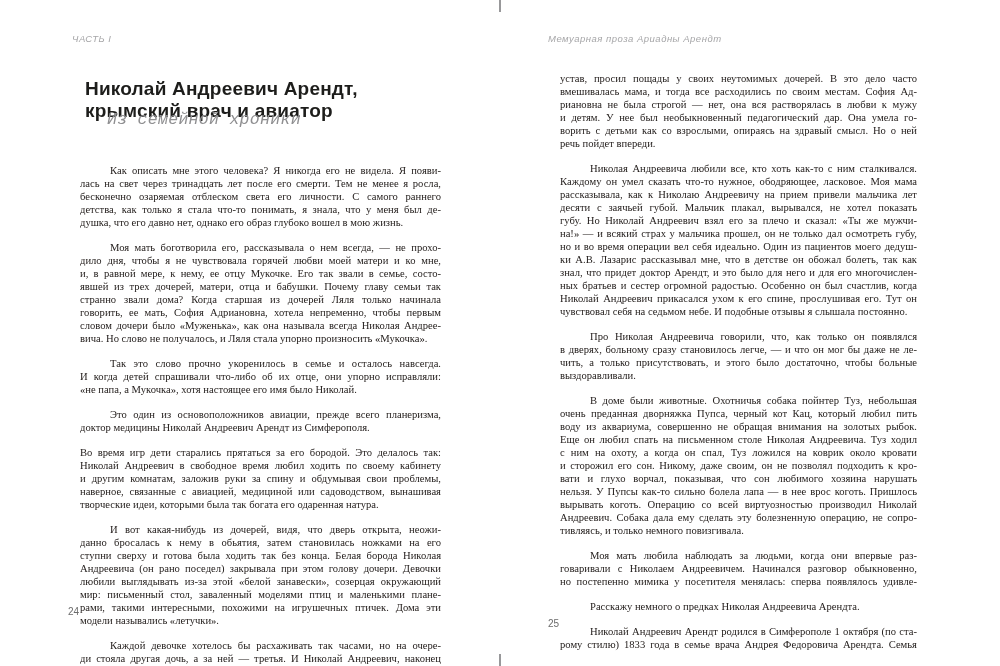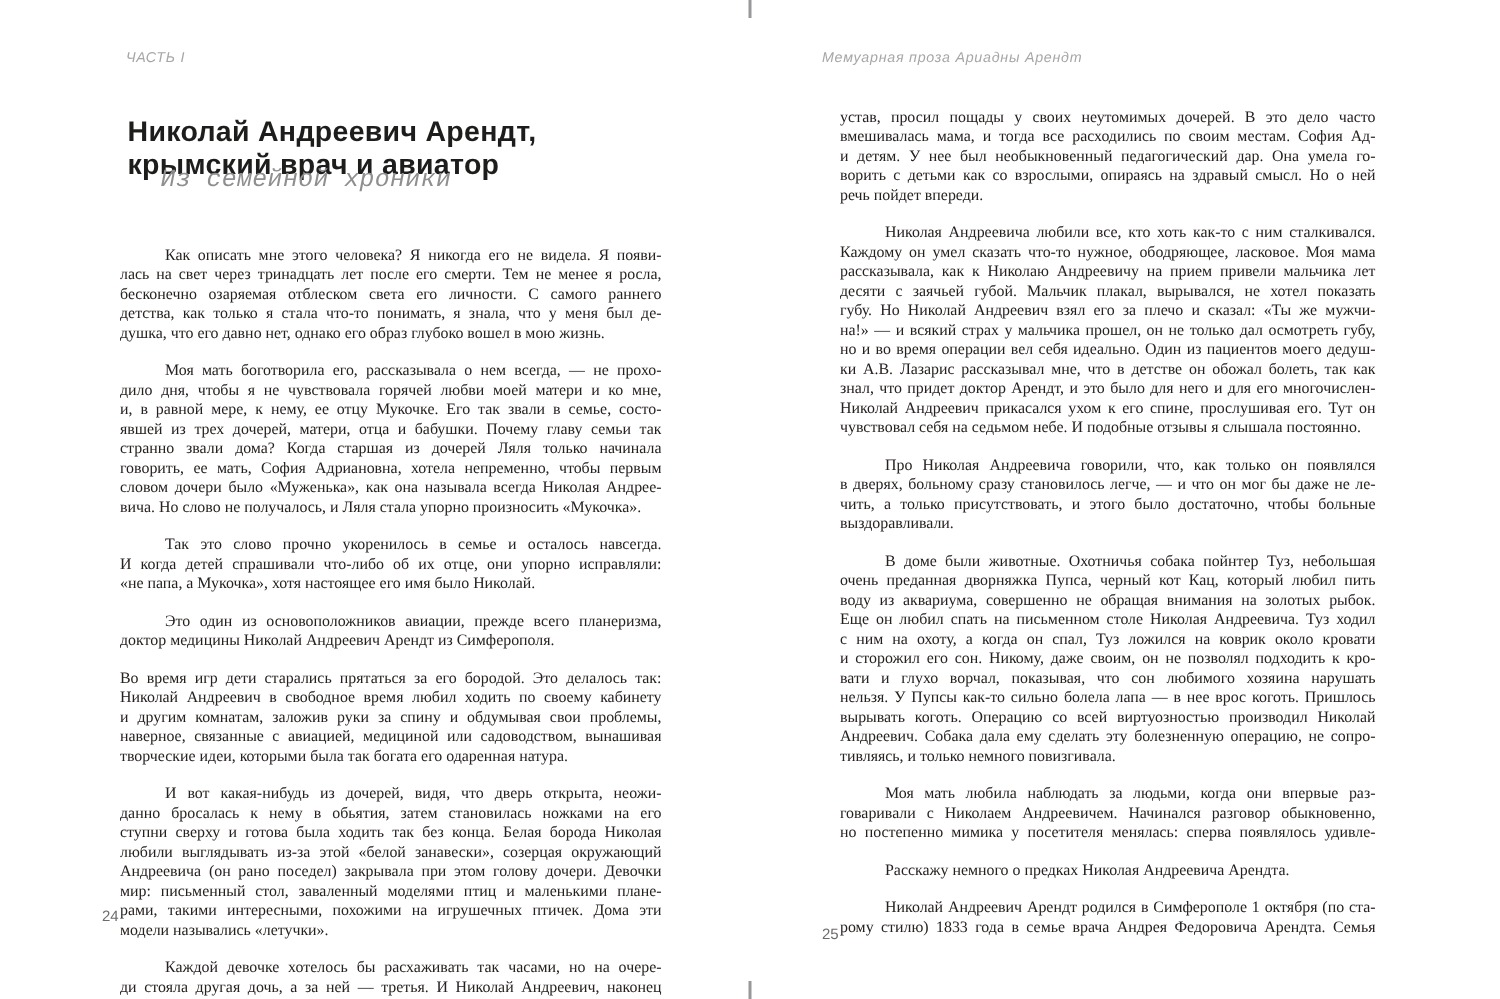--- a/index.html
+++ b/index.html
@@ -17,21 +17,21 @@
   .fold-mark { position:absolute; left:499px; width:2px; background:#98989a; }
   .fold-mark.top    { top:0;    height:12px; }
   .fold-mark.bottom { bottom:0; height:12px; }
 
   .running-header {
     position:absolute; top:33px;
     font-family:"Liberation Sans", sans-serif;
     font-style:italic; font-size:9.5px; letter-spacing:0.5px;
     color:#a6a6a8; white-space:nowrap;
   }
-  .rh-left  { left:72px;margin-left:12px; }
+  .rh-left  { left:72px; }
   .rh-right { left:48px; }
 
   .chapter-title {
     position:absolute; left:73px; top:66px; margin:12px; width:400px;
     font-family:"Liberation Sans", sans-serif;
     font-weight:bold; font-size:19px; line-height:21.5px;
     letter-spacing:0.2px; color:#1d1d1b;
   }
   .chapter-title .t-line { display:block; }
   .chapter-subtitle {
@@ -112,54 +112,56 @@
           <div class="bline">Во время игр дети старались прятаться за его бородой. Это делалось так:</div>
           <div class="bline">Николай Андреевич в свободное время любил ходить по своему кабинету</div>
           <div class="bline">и другим комнатам, заложив руки за спину и обдумывая свои проблемы,</div>
           <div class="bline">наверное, связанные с авиацией, медициной или садоводством, вынашивая</div>
           <div class="bline endline">творческие идеи, которыми была так богата его одаренная натура.</div>
         </div>
         <div class="para">
           <div class="bline indent">И вот какая-нибудь из дочерей, видя, что дверь открыта, неожи-</div>
           <div class="bline">данно бросалась к нему в обьятия, затем становилась ножками на его</div>
           <div class="bline">ступни сверху и готова была ходить так без конца. Белая борода Николая</div>
+          <div class="bline">Андреевича (он рано поседел) закрывала при этом голову дочери. Девочки</div>
           <div class="bline">любили выглядывать из-за этой «белой занавески», созерцая окружающий</div>
-          <div class="bline">Андреевича (он рано поседел) закрывала при этом голову дочери. Девочки</div>
           <div class="bline">мир: письменный стол, заваленный моделями птиц и маленькими плане-</div>
           <div class="bline">рами, такими интересными, похожими на игрушечных птичек. Дома эти</div>
           <div class="bline endline">модели назывались «летучки».</div>
         </div>
         <div class="para">
           <div class="bline indent">Каждой девочке хотелось бы расхаживать так часами, но на очере-</div>
           <div class="bline">ди стояла другая дочь, а за ней — третья. И Николай Андреевич, наконец</div>
         </div>
       </div>
     <div class="page-number pn-left">24</div>
   </div>
 
   <div class="page right">
     <div class="running-header rh-right">Мемуарная проза Ариадны Арендт</div>
     <div class="body-text right-body">
         <div class="para">
           <div class="bline">устав, просил пощады у своих неутомимых дочерей. В это дело часто</div>
           <div class="bline">вмешивалась мама, и тогда все расходились по своим местам. София Ад-</div>
+          <div class="bline">риановна не была строгой — нет, она вся растворялась в любви к мужу</div>
           <div class="bline">и детям. У нее был необыкновенный педагогический дар. Она умела го-</div>
           <div class="bline">ворить с детьми как со взрослыми, опираясь на здравый смысл. Но о ней</div>
           <div class="bline endline">речь пойдет впереди.</div>
         </div>
         <div class="para">
           <div class="bline indent">Николая Андреевича любили все, кто хоть как-то с ним сталкивался.</div>
           <div class="bline">Каждому он умел сказать что-то нужное, ободряющее, ласковое. Моя мама</div>
           <div class="bline">рассказывала, как к Николаю Андреевичу на прием привели мальчика лет</div>
           <div class="bline">десяти с заячьей губой. Мальчик плакал, вырывался, не хотел показать</div>
           <div class="bline">губу. Но Николай Андреевич взял его за плечо и сказал: «Ты же мужчи-</div>
           <div class="bline">на!» — и всякий страх у мальчика прошел, он не только дал осмотреть губу,</div>
           <div class="bline">но и во время операции вел себя идеально. Один из пациентов моего дедуш-</div>
           <div class="bline">ки А.В. Лазарис рассказывал мне, что в детстве он обожал болеть, так как</div>
           <div class="bline">знал, что придет доктор Арендт, и это было для него и для его многочислен-</div>
+          <div class="bline">ных братьев и сестер огромной радостью. Особенно он был счастлив, когда</div>
           <div class="bline">Николай Андреевич прикасался ухом к его спине, прослушивая его. Тут он</div>
           <div class="bline endline">чувствовал себя на седьмом небе. И подобные отзывы я слышала постоянно.</div>
         </div>
         <div class="para">
           <div class="bline indent">Про Николая Андреевича говорили, что, как только он появлялся</div>
           <div class="bline">в дверях, больному сразу становилось легче, — и что он мог бы даже не ле-</div>
           <div class="bline">чить, а только присутствовать, и этого было достаточно, чтобы больные</div>
           <div class="bline endline">выздоравливали.</div>
         </div>
         <div class="para">

